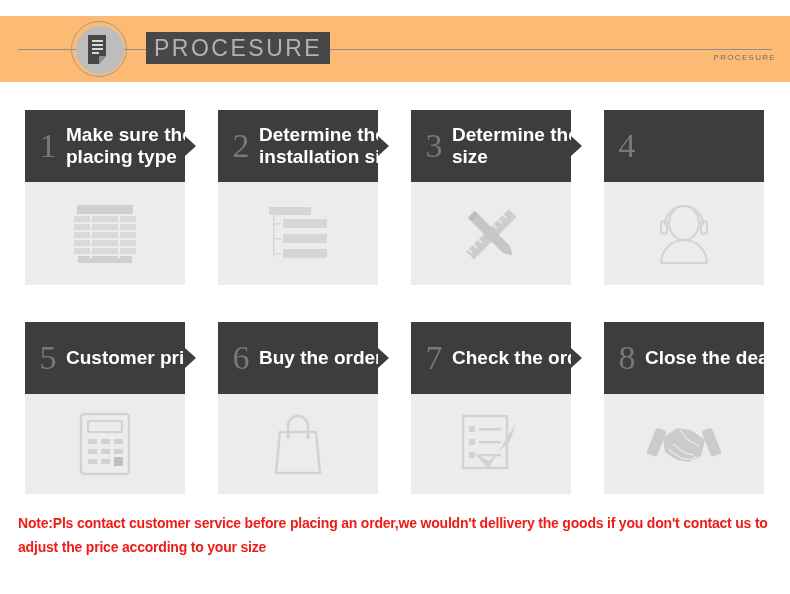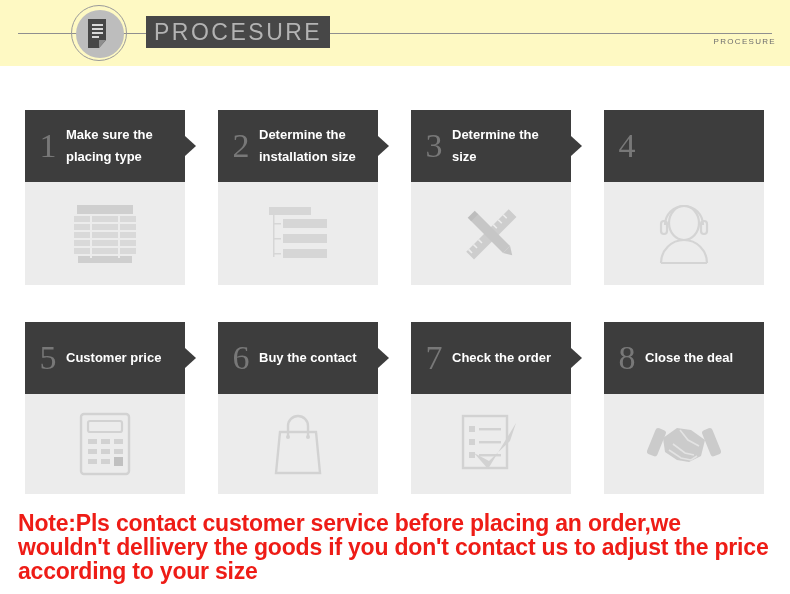--- a/index.html
+++ b/index.html
@@ -11,24 +11,24 @@
     height: 594px;
     background: #ffffff;
     font-family: "Liberation Sans", sans-serif;
     overflow: hidden;
     position: relative;
   }
 
   
   .banner {
     position: absolute;
-    left: 0; top: 0;
+    left: 0; top: 16px;
     width: 790px;
     height: 66px;
-    background: #fef9c3;
+    background: #fdba74;
     overflow: hidden;
   }
   .banner-rule {
     position: absolute;
     left: 18px;
     top: 33px;
     width: 754px;
     height: 1px;
     background: #8f8f8f;
   }
@@ -120,21 +120,21 @@
   .step-num {
     font-size: 34px;
     color: #787878;
     font-family: "Liberation Serif", serif;
     line-height: 1;
     width: 26px;
     flex: none;
     text-align: center;
   }
   .step-label {
-    font-size: 13px;
+    font-size: 19px;
     font-weight: bold;
     color: #ffffff;
     line-height: 22px;
     margin-left: 5px;
     white-space: nowrap;
     font-family: "Liberation Sans", sans-serif;
   }
   .card-body {
     height: 103px;
     background: #ececec;
@@ -144,21 +144,21 @@
   }
   .row-2 .card-body { height: 100px; }
 
   
   .note {
     position: absolute;
     left: 18px;
     top: 511px;
     width: 760px;
     color: #ee1c16;
-    font-size: 23px;
+    font-size: 14px;
     font-weight: bold;
     line-height: 24px;
     font-family: "Liberation Sans", sans-serif;
     letter-spacing: -0.2px;
   }
 </style>
 </head>
 <body>
 
 <div class="banner">
@@ -300,21 +300,21 @@
           <rect x="9" y="47" width="9" height="5" fill="#d2d2d2"></rect>
           <rect x="22" y="47" width="9" height="5" fill="#d2d2d2"></rect>
           <rect x="35" y="45" width="9" height="9" fill="#c0c0c0"></rect>
         </svg>
       </div>
     </div>
 
     <div class="card one-line" style="left:218px; top:30px;">
       <div class="card-head">
         <div class="step-num">6</div>
-        <div class="step-label">Buy the contact</div>
+        <div class="step-label">Buy the order</div>
         <div class="card-arrow"></div>
       </div>
       <div class="card-body">
         <svg width="56" height="64" viewBox="0 0 56 64">
           <path d="M10 20 H46 L50 61 H6 Z" fill="none" stroke="#d2d2d2" stroke-width="2.4"></path>
           <path d="M18 24 V14 a10 10 0 0 1 20 0 V24" fill="none" stroke="#d2d2d2" stroke-width="2.4"></path>
           <circle cx="18" cy="25" r="2" fill="#d2d2d2"></circle>
           <circle cx="38" cy="25" r="2" fill="#d2d2d2"></circle>
         </svg>
       </div>

